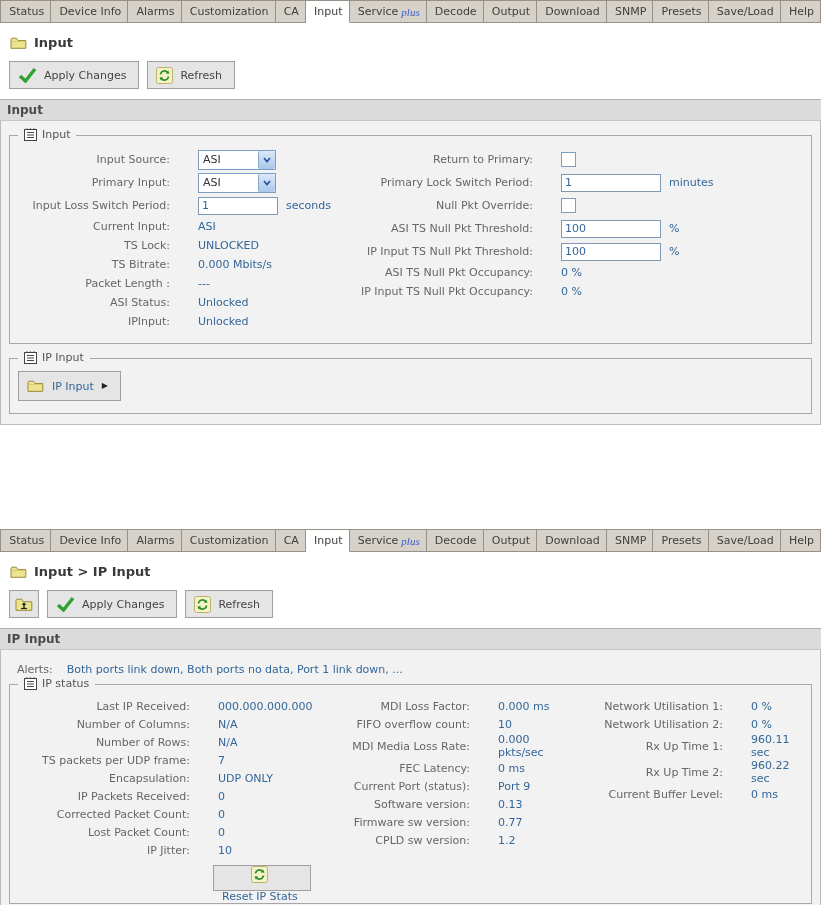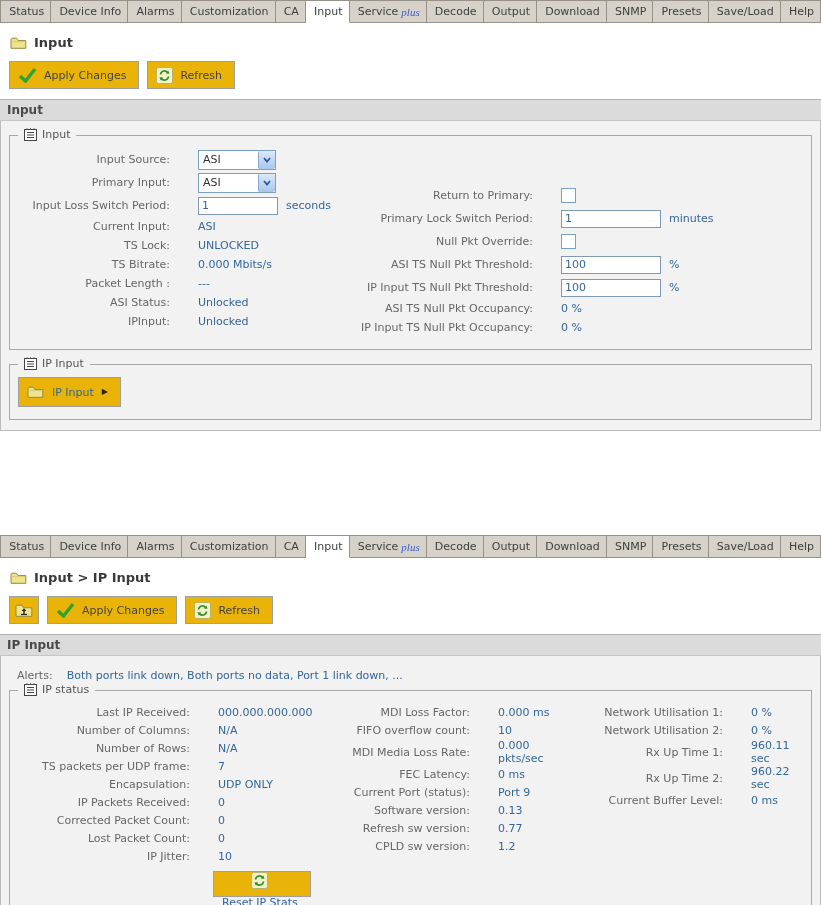--- a/index.html
+++ b/index.html
@@ -12,21 +12,21 @@
        padding:0 6px;background:#d6d2ca;border:1px solid #96928a;border-bottom:none;
        color:#3f3f3f;white-space:nowrap;cursor:default;box-sizing:border-box;}
   .tab + .tab{border-left:none;}
   .tab.active{background:#fff;position:relative;z-index:2;margin-bottom:-1px;border-bottom:1px solid #fff;}
   .tab .plus{color:#3a5fcd;font-style:italic;font-family:Liberation Serif, serif;}
 
   
   .title-row{display:flex;align-items:center;gap:7px;margin:12px 0 0 10px;}
   .title-row .crumb{font-size:13px;font-weight:bold;color:#3a3a3a;}
   .toolbar{display:flex;align-items:center;gap:8px;margin:11px 0 0 9px;}
-  .btn{display:inline-flex;align-items:center;gap:7px;background:#eab308;border:1px solid #9f9f9f;
+  .btn{display:inline-flex;align-items:center;gap:7px;background:#e5e5e5;border:1px solid #9f9f9f;
        height:28px;padding:0 12px 0 8px;font-family:inherit;font-size:11px;color:#444;cursor:pointer;box-sizing:border-box;}
   .btn.square{width:30px;justify-content:center;padding:0;}
   .btn.nav{height:30px;color:#336699;gap:8px;}
   .btn .play{font-size:8px;color:#222;line-height:1;}
   .btn.reset{margin:6px 0 0 195px;color:#336699;height:26px;flex-direction:column;}
 
   
   .section-header{margin-top:10px;height:20px;line-height:20px;background:#dbdbdb;border-top:1px solid #b2b2b2;
         border-bottom:1px solid #c6c6c6;padding-left:7px;font-weight:bold;font-size:12px;color:#4a4a4a;}
   .content-box{border:1px solid #bcbcbc;border-top:none;background:#f2f2f2;padding:6px 6px 8px 6px;box-sizing:border-box;width:821px;}
@@ -39,21 +39,21 @@
 
   .frow{display:flex;align-items:center;min-height:19px;gap:20px;}
   .frow.ctrl{min-height:23px;}
   .lbl{display:inline-block;text-align:right;padding-right:8px;color:#666;box-sizing:border-box;flex:none;}
   .ctl{display:flex;align-items:center;gap:8px;justify-content:flex-end;}
   .sval{color:#336699;}
   .suffix{color:#336699;}
 
   
   .fc1{width:318px;} .fc1 .lbl{width:160px;}
-  .fc2{flex:1;margin-top:36px;}      .fc2 .lbl{width:205px;}
+  .fc2{flex:1;}      .fc2 .lbl{width:205px;}
   .sc1{width:302px;} .sc1 .lbl{width:180px;}
   .sc2{width:255px;} .sc2 .lbl{width:158px;}
   .sc3{flex:1;}      .sc3 .lbl{width:156px;}
   .fs-status .frow{min-height:18px;}
 
   
   input.txt{height:18px;border:1px solid #8099b3;background:#fff;color:#336699;
             font-family:inherit;font-size:11px;padding:0 3px;box-sizing:border-box;width:80px;}
   .fc2 input.txt{width:100px;}
   .select{display:inline-flex;align-items:center;width:78px;height:20px;border:1px solid #7aa0c4;
@@ -512,21 +512,21 @@
                 <span class="sval">Port 9</span>
               </span>
             </div>
             <div class="frow">
               <span class="lbl">Software version:</span>
               <span class="ctl">
                 <span class="sval">0.13</span>
               </span>
             </div>
             <div class="frow">
-              <span class="lbl">Refresh sw version:</span>
+              <span class="lbl">Firmware sw version:</span>
               <span class="ctl">
                 <span class="sval">0.77</span>
               </span>
             </div>
             <div class="frow">
               <span class="lbl">CPLD sw version:</span>
               <span class="ctl">
                 <span class="sval">1.2</span>
               </span>
             </div>

